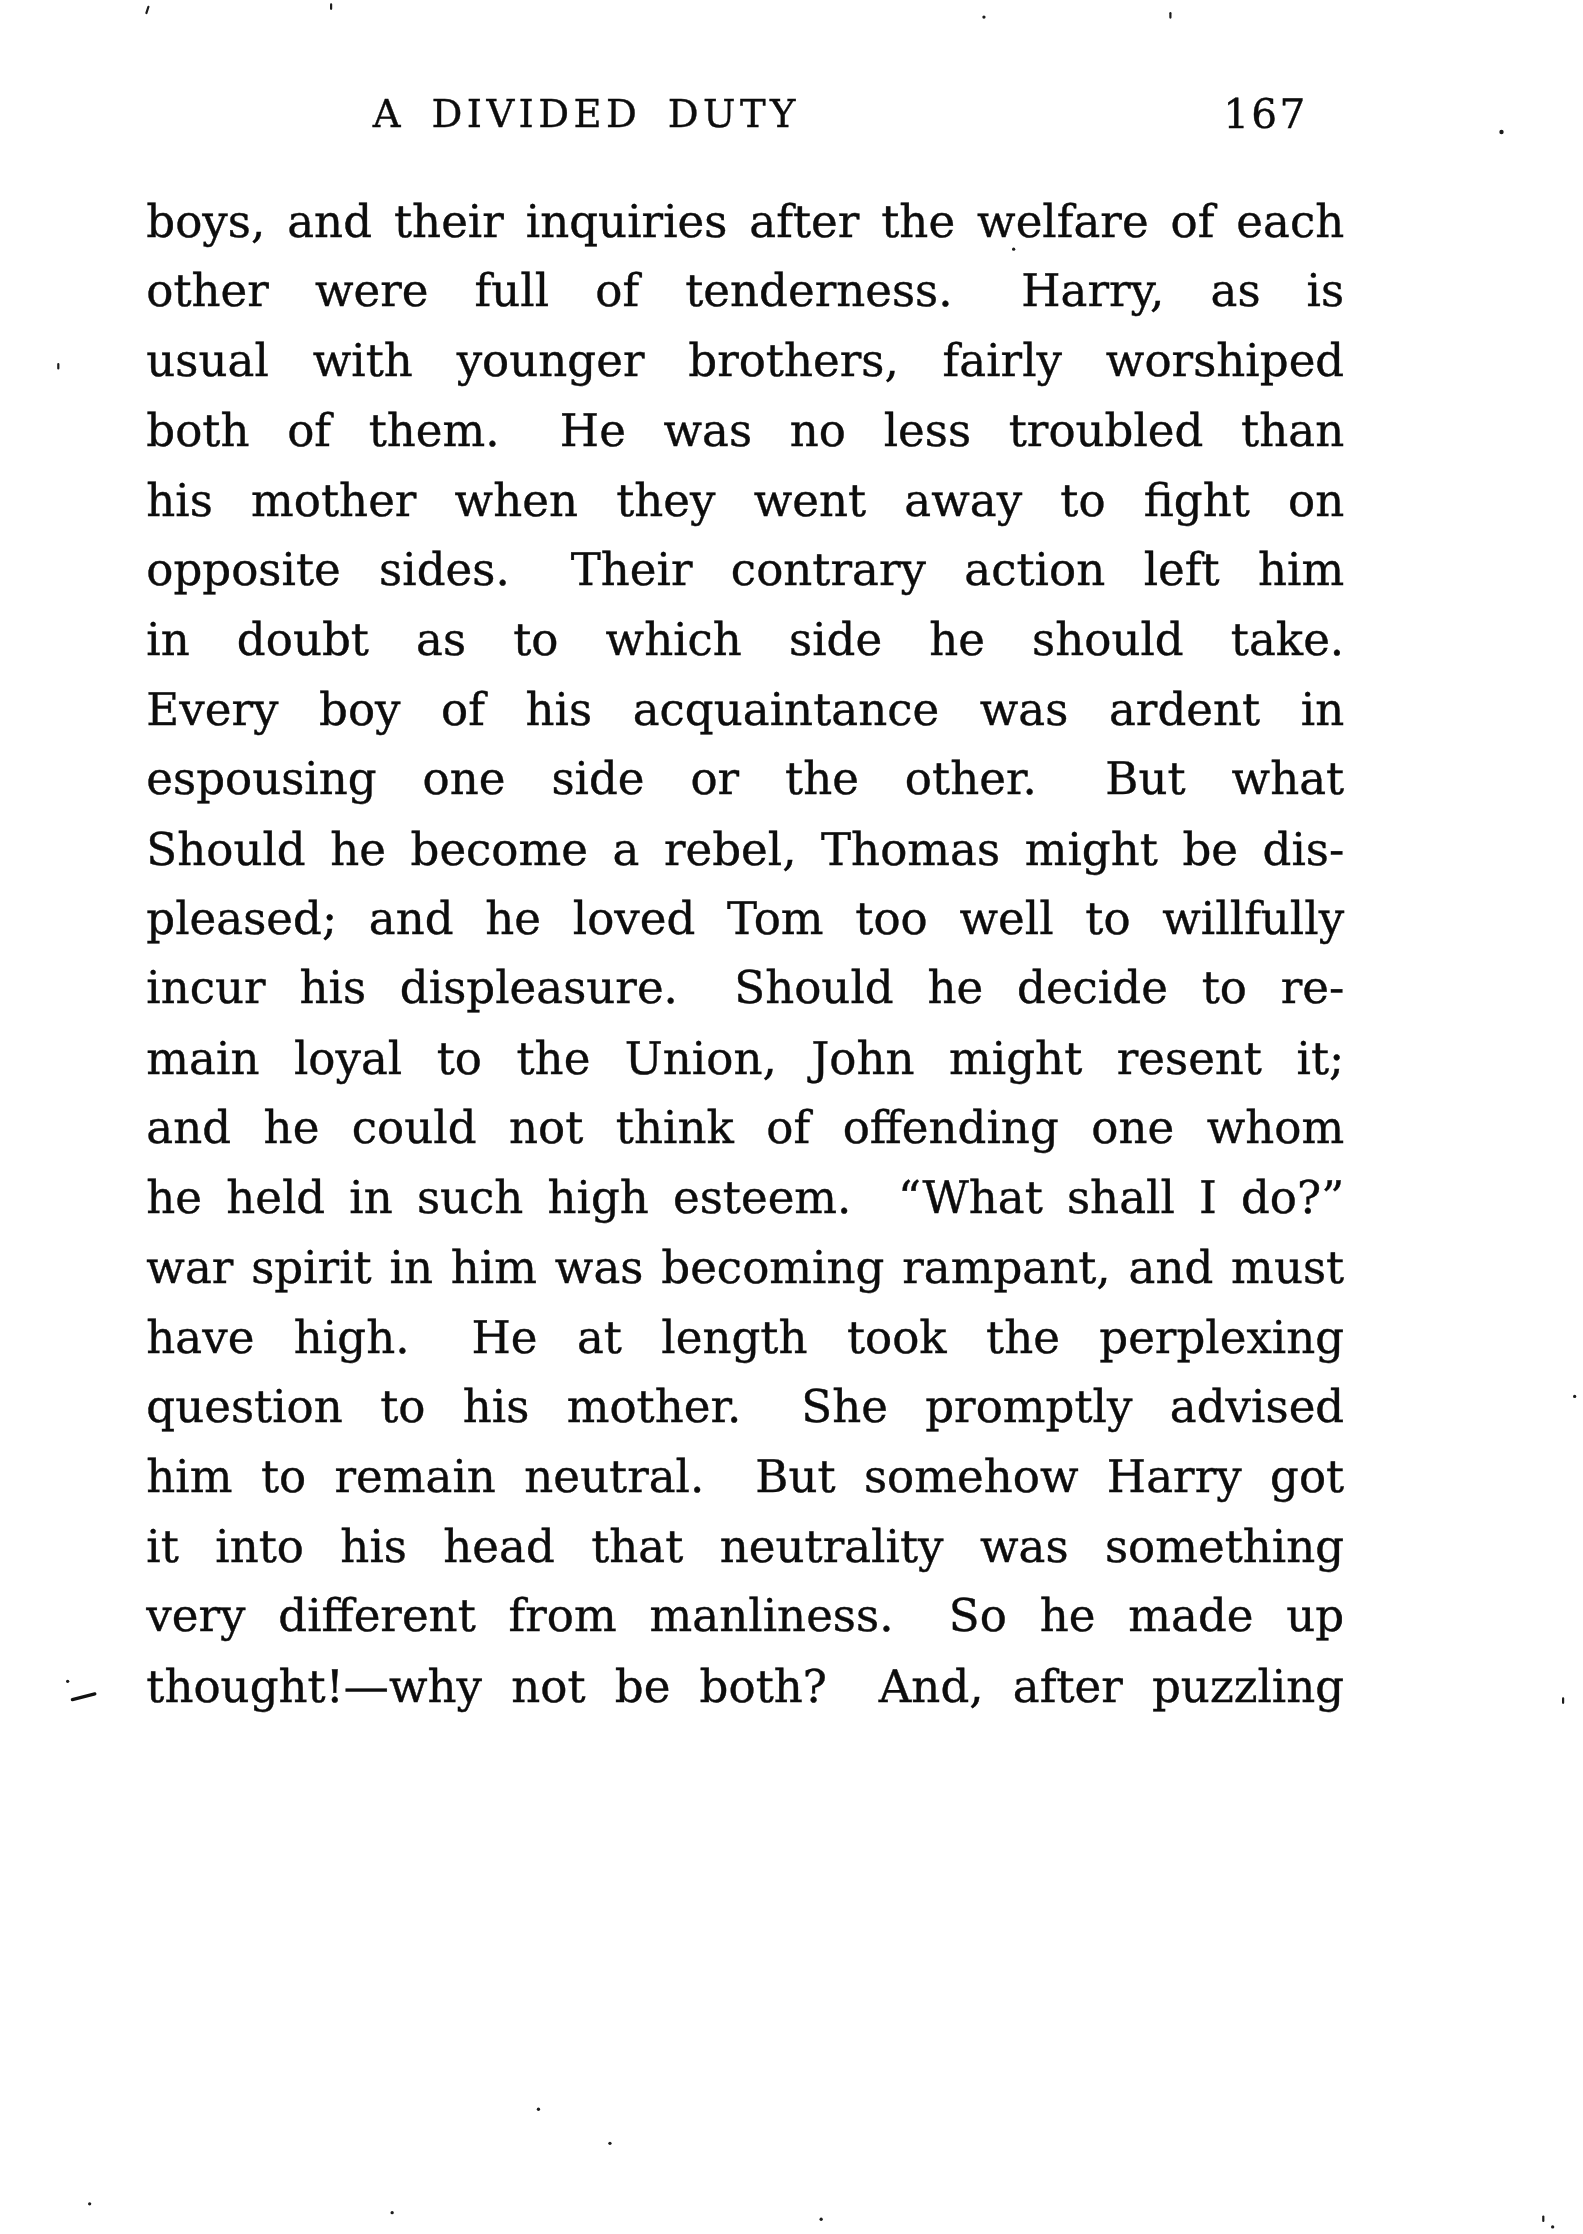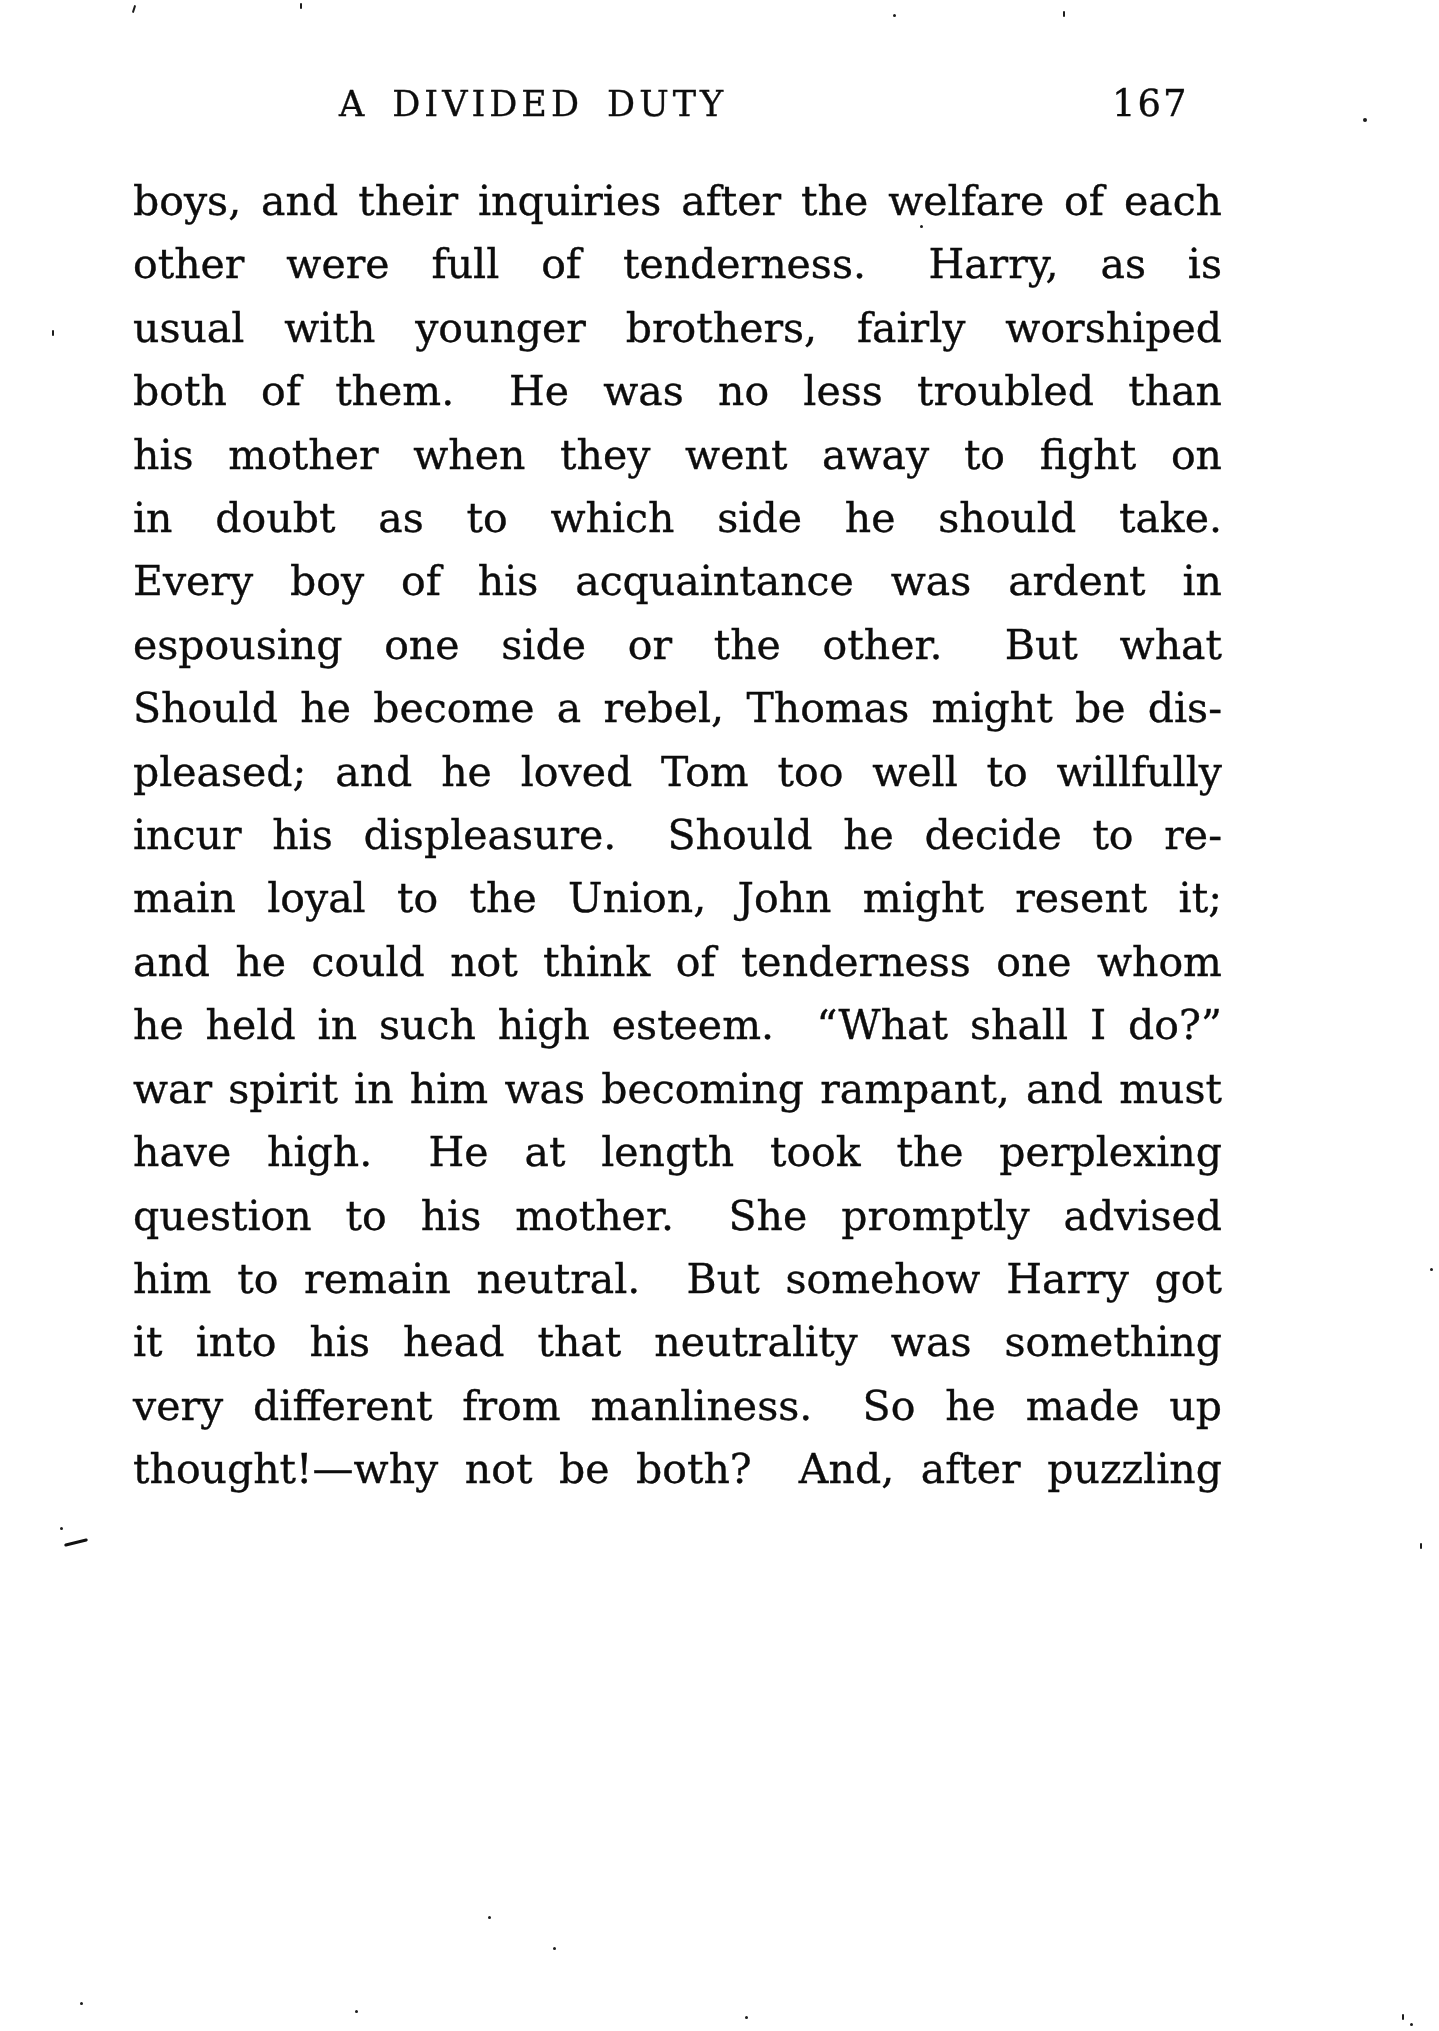--- a/index.html
+++ b/index.html
@@ -77,28 +77,29 @@
     <div class="running-head-title">A DIVIDED DUTY</div>
     <div class="running-head-page">167</div>
   </div>
 
   <div class="text-block">
     <div class="text-line">boys, and their inquiries after the welfare of each</div>
     <div class="text-line">other were full of tenderness.  Harry, as is</div>
     <div class="text-line">usual with younger brothers, fairly worshiped</div>
     <div class="text-line">both of them.  He was no less troubled than</div>
     <div class="text-line">his mother when they went away to fight on</div>
+    <div class="text-line">opposite sides.  Their contrary action left him</div>
     <div class="text-line">in doubt as to which side he should take.</div>
     <div class="text-line">Every boy of his acquaintance was ardent in</div>
     <div class="text-line">espousing one side or the other.  But what</div>
     <div class="text-line">Should he become a rebel, Thomas might be dis-</div>
     <div class="text-line">pleased; and he loved Tom too well to willfully</div>
     <div class="text-line">incur his displeasure.  Should he decide to re-</div>
     <div class="text-line">main loyal to the Union, John might resent it;</div>
-    <div class="text-line">and he could not think of tenderness one whom</div>
+    <div class="text-line">and he could not think of offending one whom</div>
     <div class="text-line">he held in such high esteem.  “What shall I do?”</div>
     <div class="text-line">war spirit in him was becoming rampant, and must</div>
     <div class="text-line">have high.  He at length took the perplexing</div>
     <div class="text-line">question to his mother.  She promptly advised</div>
     <div class="text-line">him to remain neutral.  But somehow Harry got</div>
     <div class="text-line">it into his head that neutrality was something</div>
     <div class="text-line">very different from manliness.  So he made up</div>
     <div class="text-line">thought!—why not be both?  And, after puzzling</div>
   </div>
 

